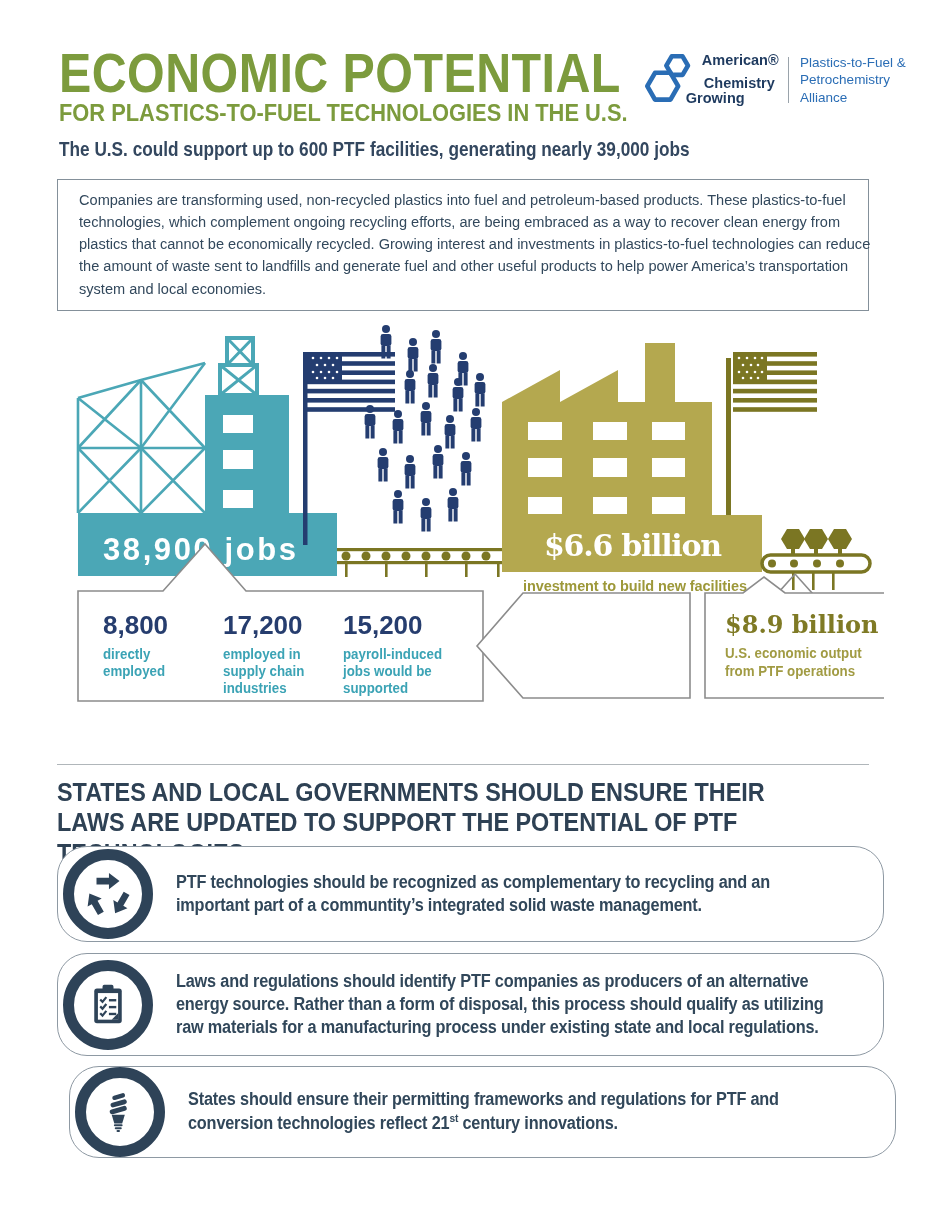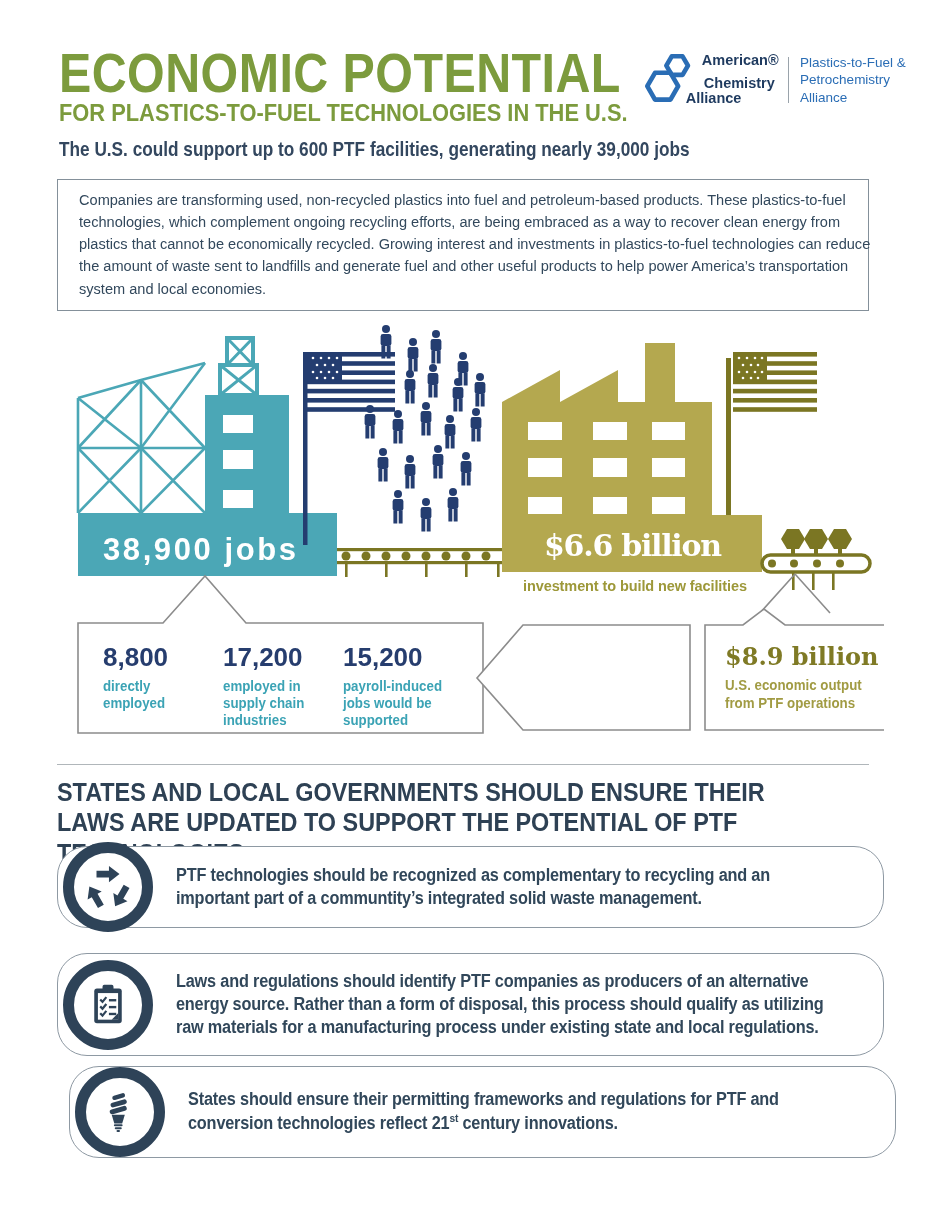--- a/index.html
+++ b/index.html
@@ -33,21 +33,21 @@
     position:absolute;left:57px;top:179px;width:812px;border:1.3px solid #84909a;
     padding:9px 0 10px 21px;box-sizing:border-box;
   }
   .intro-text{
     width:850px;font-size:15.5px;line-height:1.43;color:#32485c;
     transform:scaleX(.94);transform-origin:left top;
   }
   
   .illus{position:absolute;left:57px;top:318px;width:827px;height:300px;}
   
-  .stats{position:absolute;left:57px;top:568px;width:827px;height:175px;}
+  .stats{position:absolute;left:57px;top:536px;width:827px;height:175px;}
   .stats svg.frame{position:absolute;left:0;top:0;}
   .stat-col{position:absolute;top:74px;width:118px;}
   .stat-col.c1{left:46px;} .stat-col.c2{left:166px;} .stat-col.c3{left:286px;}
   .stat-value{font-size:26px;font-weight:bold;color:#263d6e;margin-bottom:5px;white-space:nowrap;}
   .stat-label{font-size:14px;font-weight:bold;color:#3ba3b5;line-height:1.22;
     transform:scaleX(.95);transform-origin:left top;}
   .stat-money{position:absolute;top:74px;}
   .stat-money.b2{left:486px;width:150px;} .stat-money.b3{left:668px;width:150px;}
   .money-value{font-family:"DejaVu Serif",serif;font-size:25px;font-weight:bold;color:#7f7a25;
     margin-bottom:6px;white-space:nowrap;transform:scaleX(.96);transform-origin:left top;}
@@ -56,21 +56,21 @@
   
   .rule{position:absolute;left:57px;top:764px;width:812px;border-top:1.5px solid #b0b6ba;}
   .policy-heading{
     position:absolute;left:57px;top:777px;width:835px;font-size:26px;font-weight:bold;
     color:#2e4154;line-height:1.17;transform:scaleX(.9);transform-origin:left top;
   }
   .card{
     position:absolute;left:57px;width:827px;border:1.6px solid #8e99a3;border-radius:30px;
     box-sizing:border-box;background:#fff;
   }
-  .card.c1{top:846px;height:82px;text-decoration:underline;}
+  .card.c1{top:846px;height:96px;text-decoration:underline;}
   .card.c2{top:953px;height:103px;}
   .card.c3{top:1066px;height:92px;margin-left:12px;}
   .card-text{
     position:absolute;left:118px;top:50%;width:712px;font-size:17.5px;font-weight:bold;
     color:#31475a;line-height:1.33;letter-spacing:-.2px;
     transform:translateY(-50%) scaleX(.93);transform-origin:left center;
   }
   .card-text sup{font-size:11px;}
   .icon-circle{
     position:absolute;left:5px;top:50%;transform:translateY(-50%);
@@ -87,21 +87,21 @@
 <div class="logo">
   <svg width="62" height="56" viewBox="0 0 60 54">
     <g fill="none" stroke="#2a6db5" stroke-width="4.5" stroke-linejoin="round">
       <polygon points="9,33 16.5,20 31.5,20 39,33 31.5,46 16.5,46"></polygon>
       <polygon points="27.5,13 32.75,4 43.25,4 48.5,13 43.25,22 32.75,22"></polygon>
     </g>
   </svg>
   <div class="logo-org">
     <div class="l0">American®</div>
     <div class="l1">Chemistry</div>
-    <div class="l2">Alliance</div>
+    <div class="l2">Growing</div>
   </div>
   <div class="logo-divider"></div>
   <div class="logo-alliance">
     <div>Plastics-to-Fuel &amp;</div>
     <div>Petrochemistry Alliance</div>
   </div>
 </div>
 
 <div class="lead">The U.S. could support up to 600 PTF facilities, generating nearly 39,000 jobs</div>
 <div class="intro-box">

